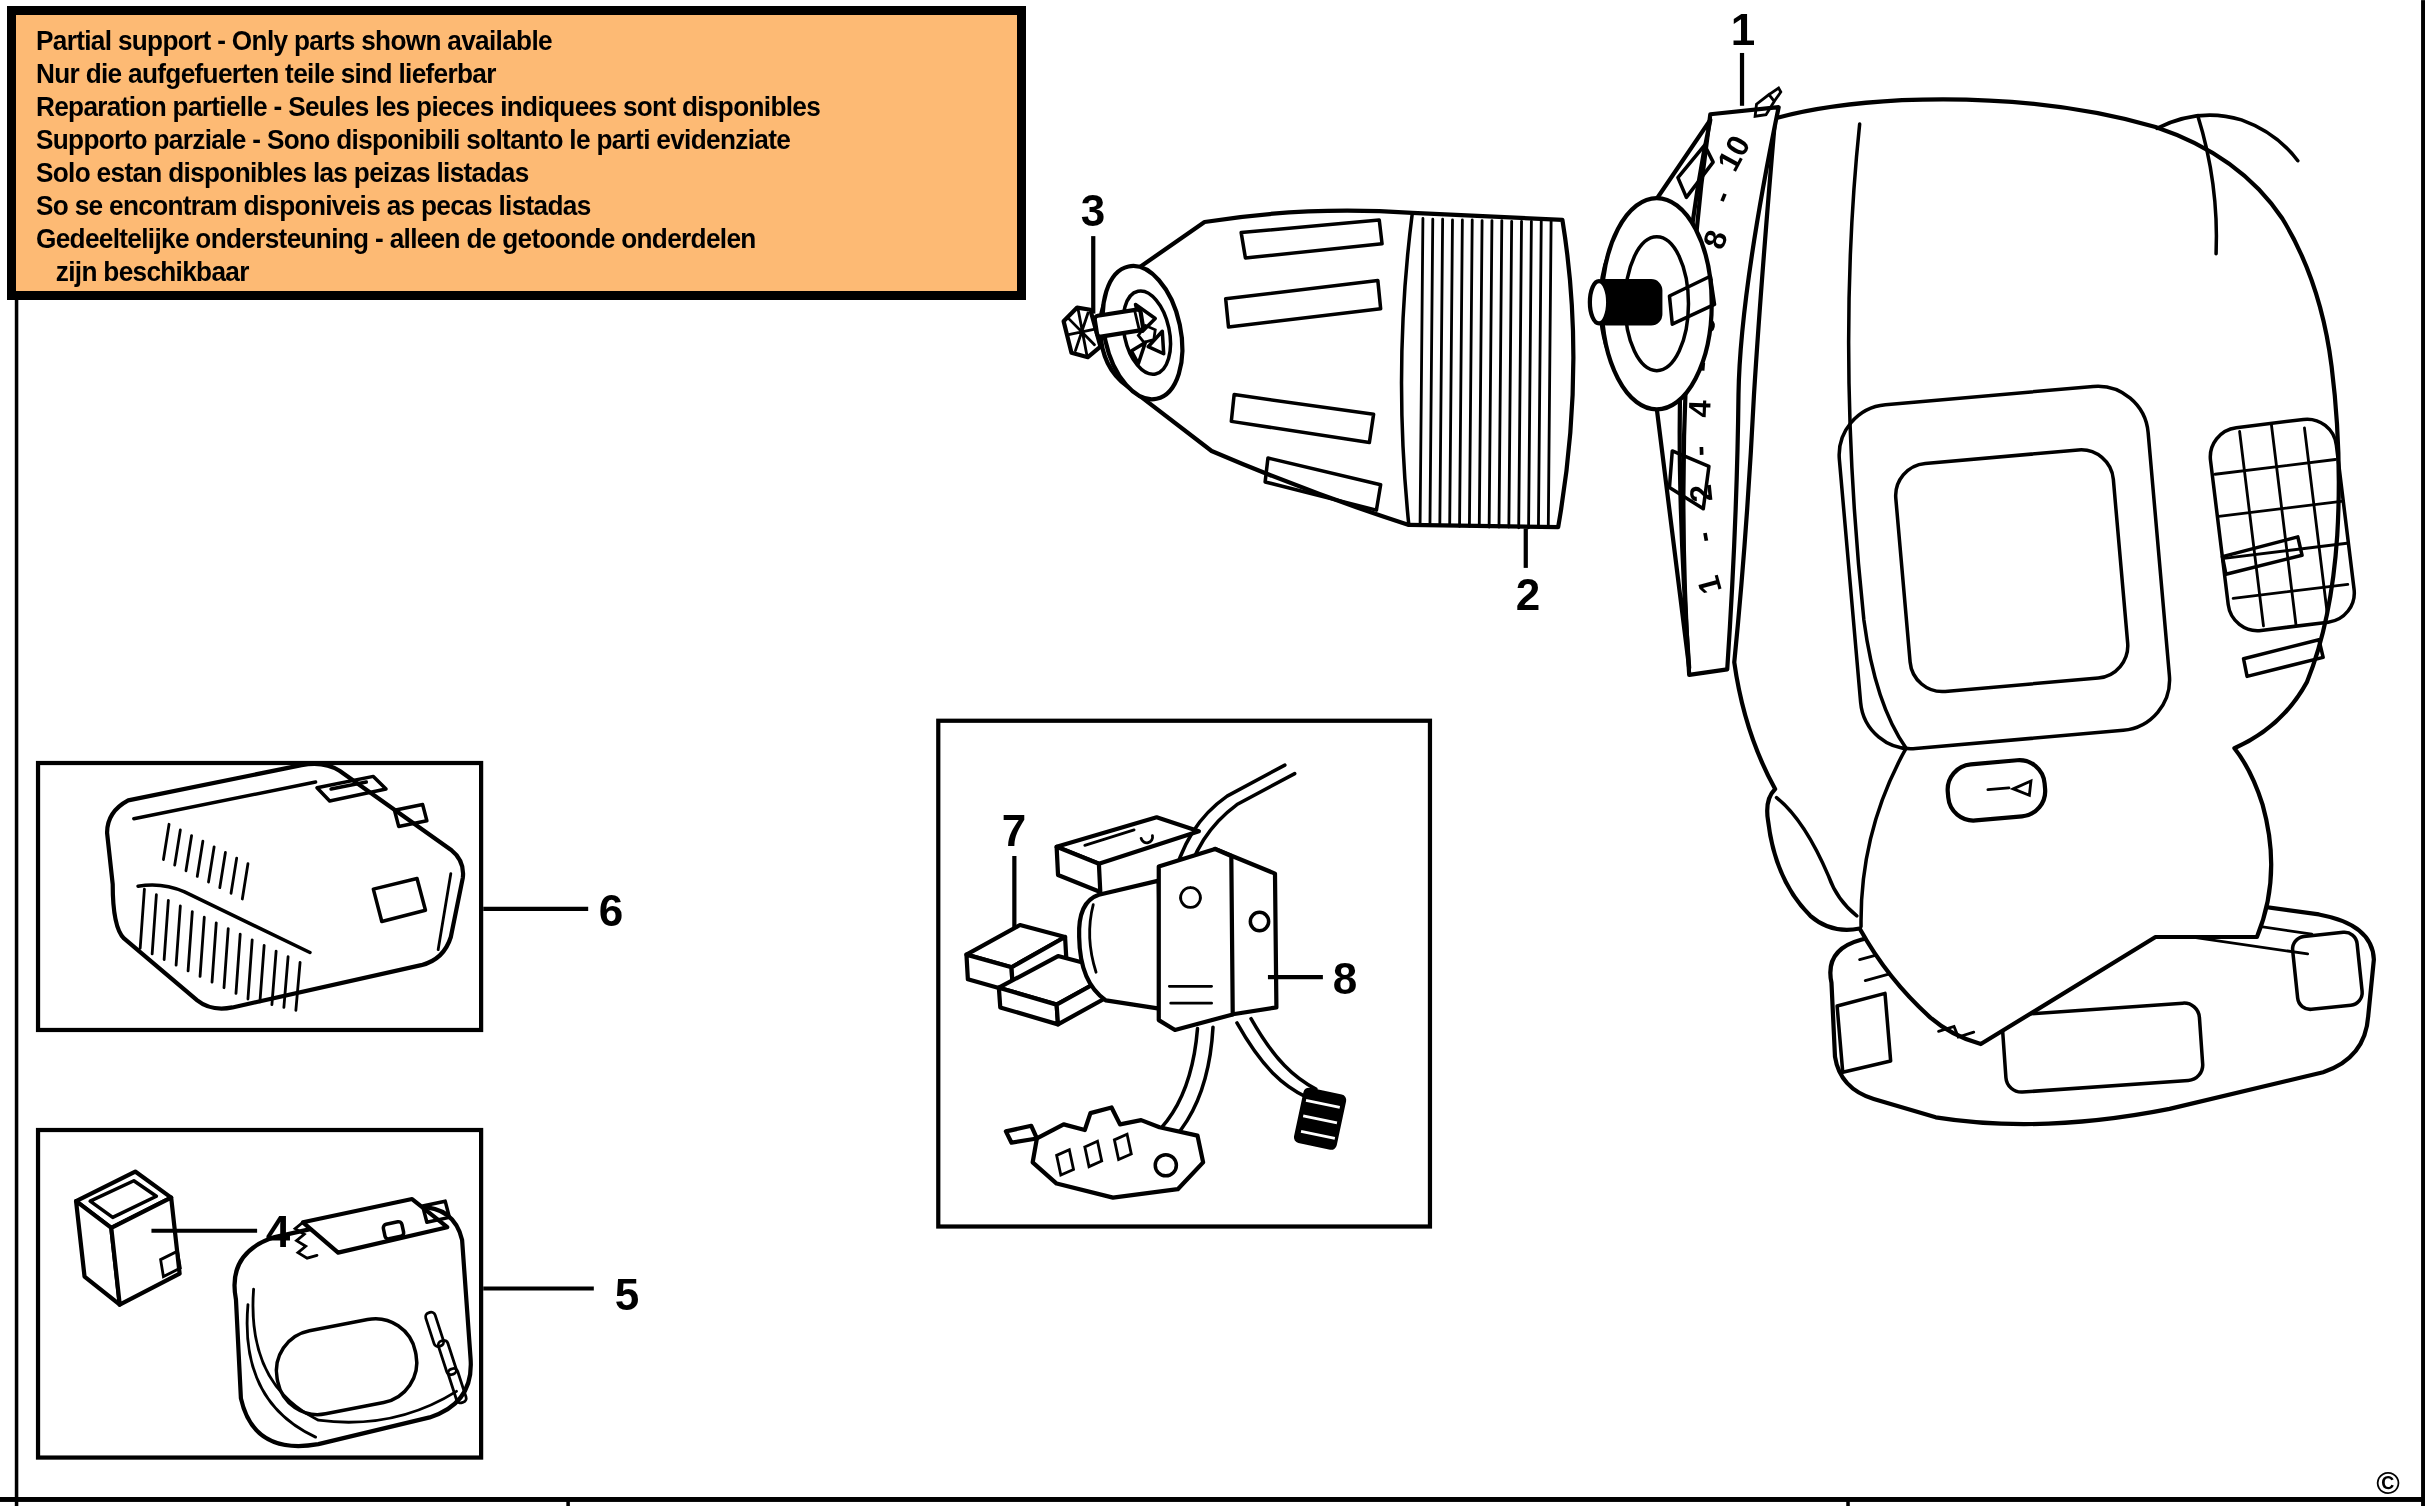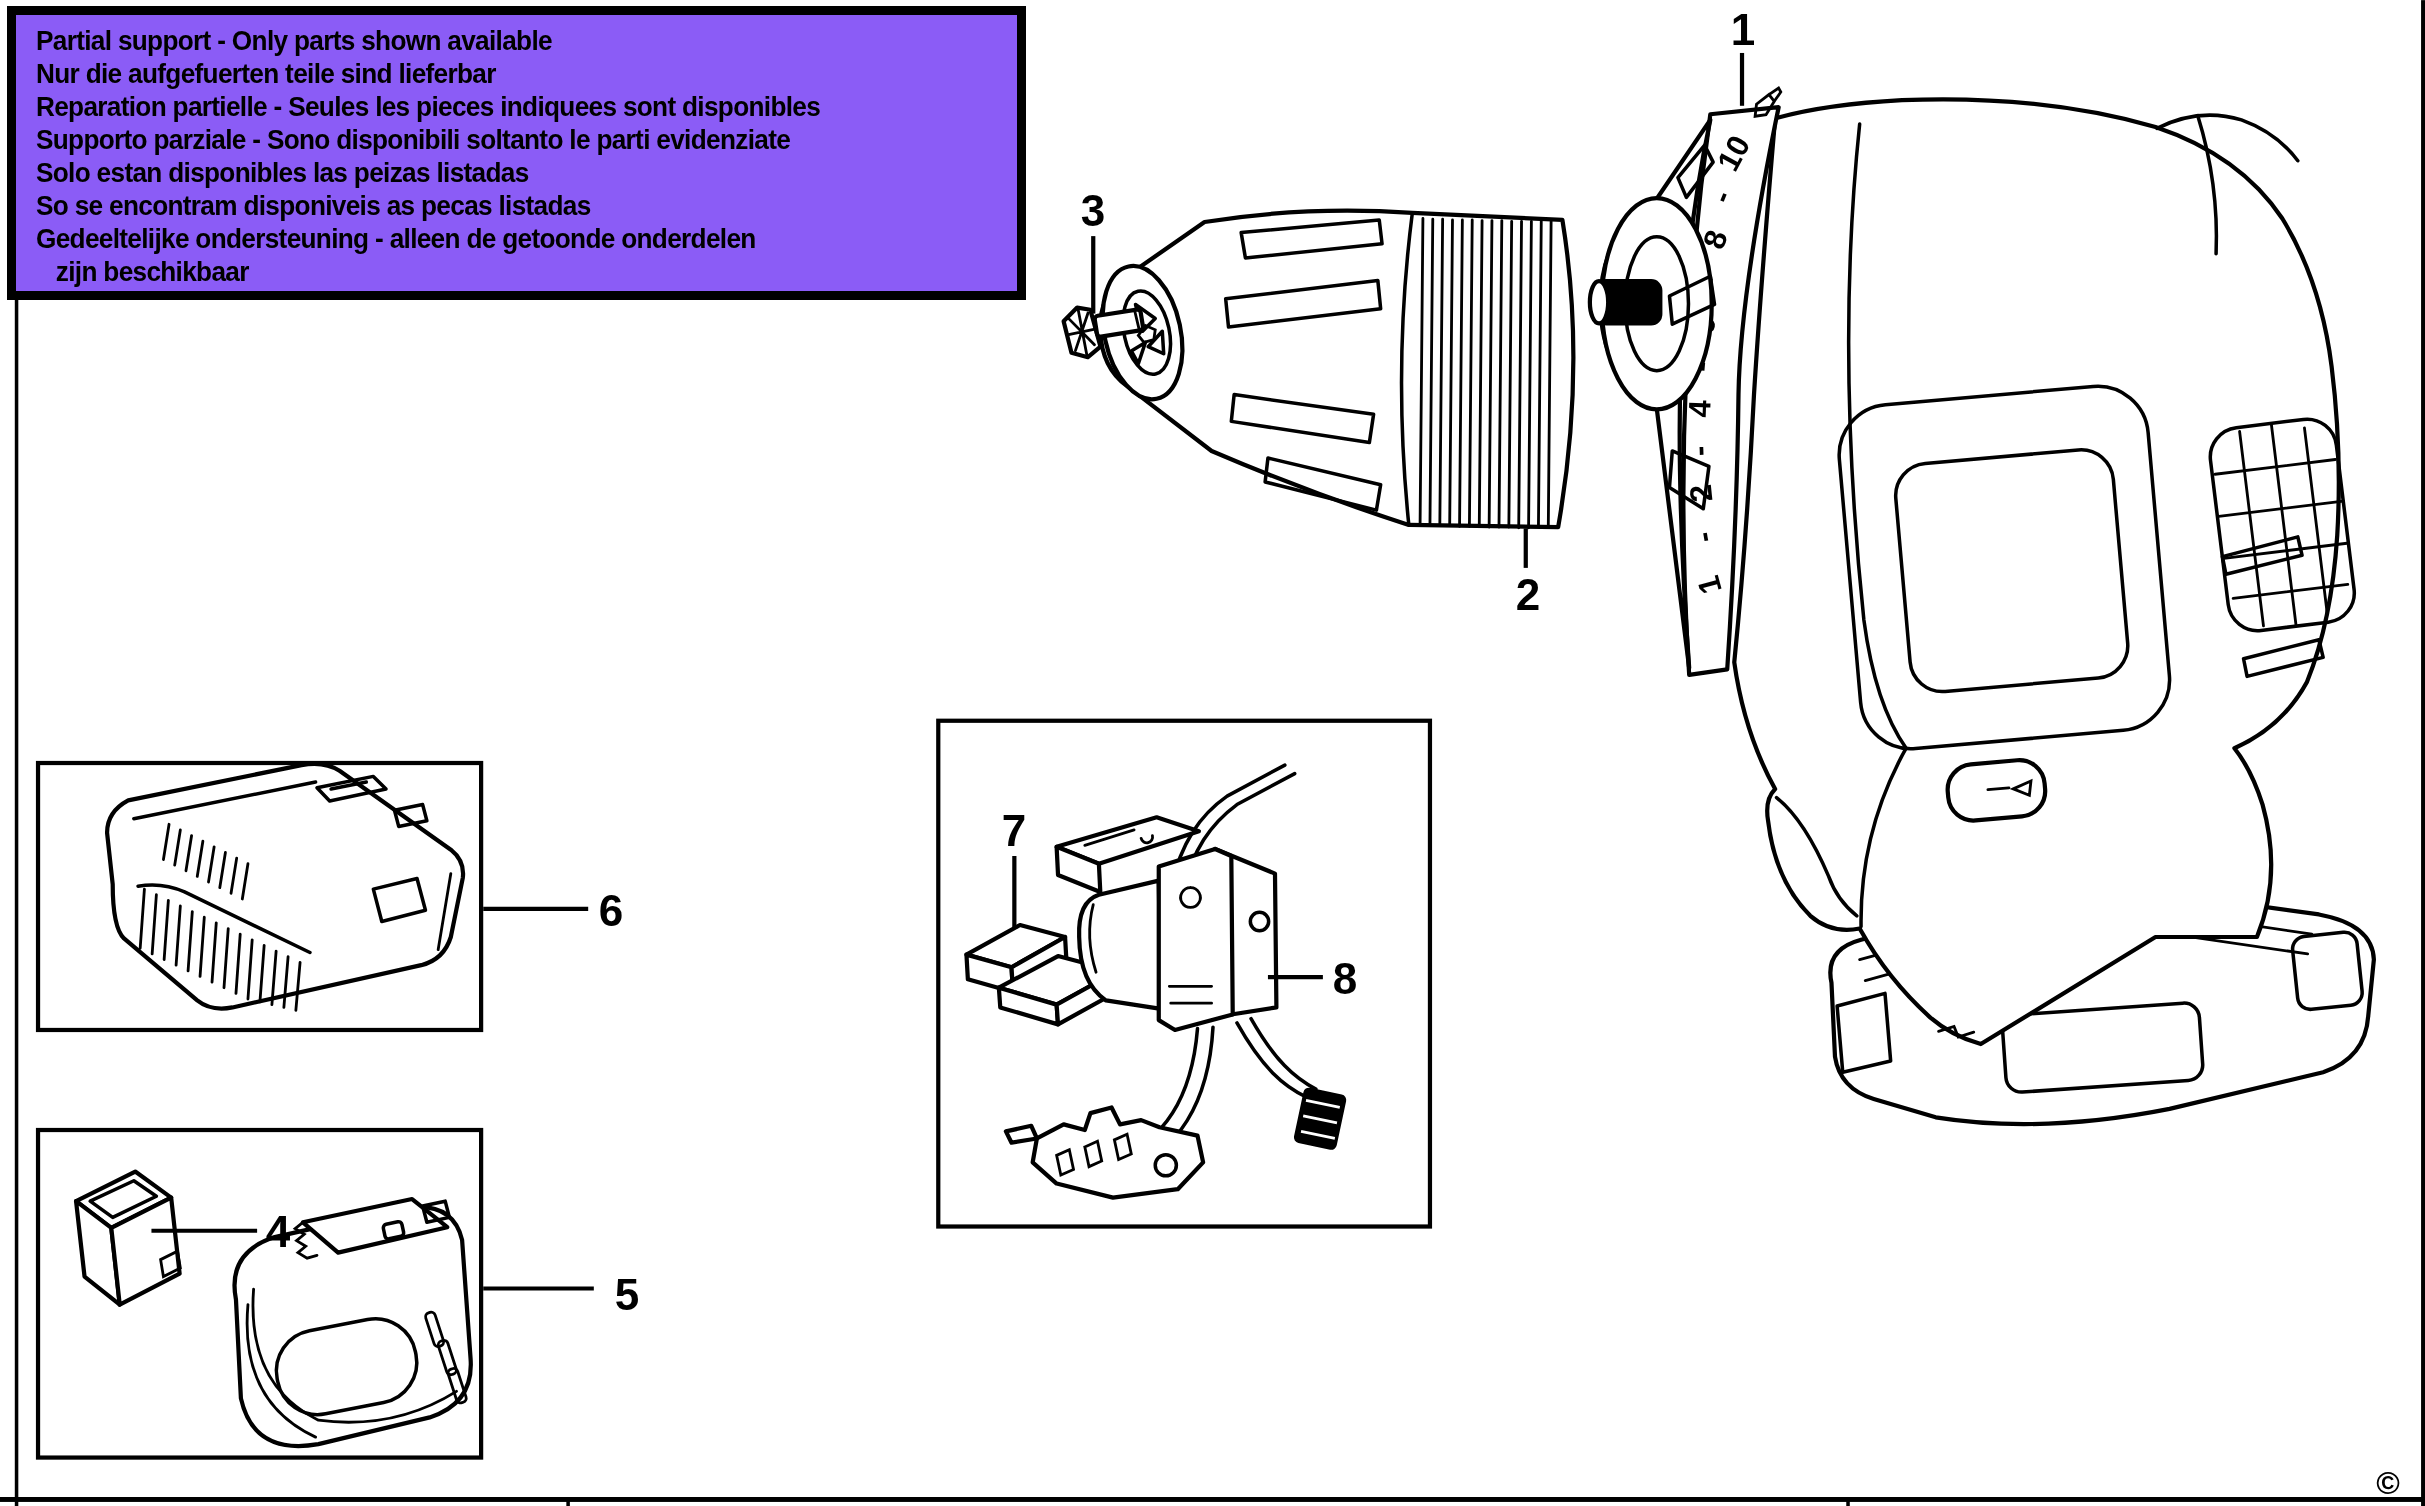--- a/index.html
+++ b/index.html
@@ -10,21 +10,21 @@
   .ln{stroke:#000;stroke-width:5;fill:none;stroke-linecap:round;stroke-linejoin:round;}
   .lnw{stroke:#000;stroke-width:6;fill:#fff;stroke-linejoin:round;}
   .thin{stroke:#000;stroke-width:4;fill:none;stroke-linecap:round;}
   .blk{stroke:#000;stroke-width:4;fill:#000;}
   .boxrect{stroke:#000;stroke-width:6;fill:none;}
   .partlabel{position:absolute;transform:translate(-50%,-50%);font-weight:bold;
              font-size:44px;color:#000;line-height:1;}
   .ringmark{font-weight:bold;font-size:44px;fill:#000;stroke:none;text-anchor:middle;
             font-family:"Liberation Sans",sans-serif;}
   #notice{position:absolute;left:7px;top:5.6px;width:1019px;height:294px;
-          border:9.2px solid #000;background:#8b5cf6;box-sizing:border-box;
+          border:9.2px solid #000;background:#fdba74;box-sizing:border-box;
           padding:10px 7px 0 20px;}
   #notice .nline{font-weight:bold;font-size:27px;line-height:33px;color:#000;
                  letter-spacing:-0.7px;white-space:pre;transform:scaleX(.97);
                  transform-origin:left center;}
   #copyright{position:absolute;left:2388px;top:1483px;transform:translate(-50%,-50%);
              font-weight:bold;font-size:32px;color:#000;}
 </style>
 </head>
 <body>
 

